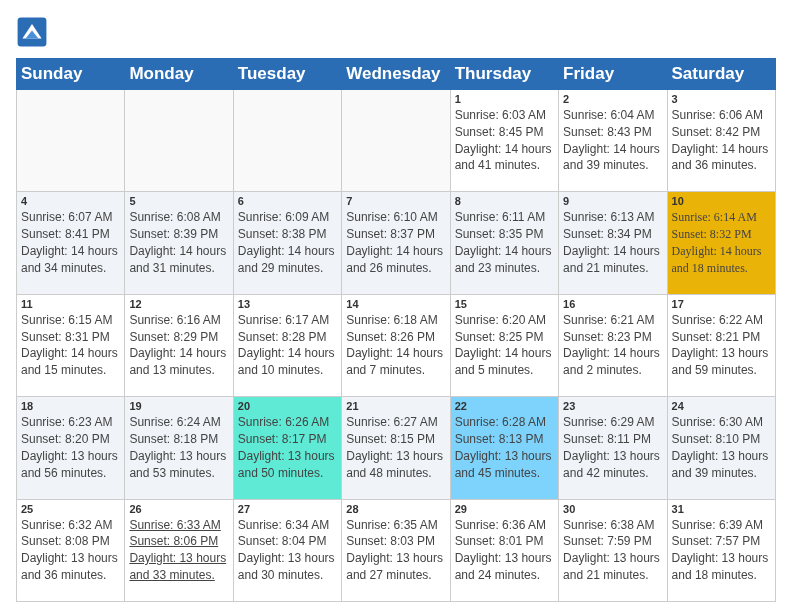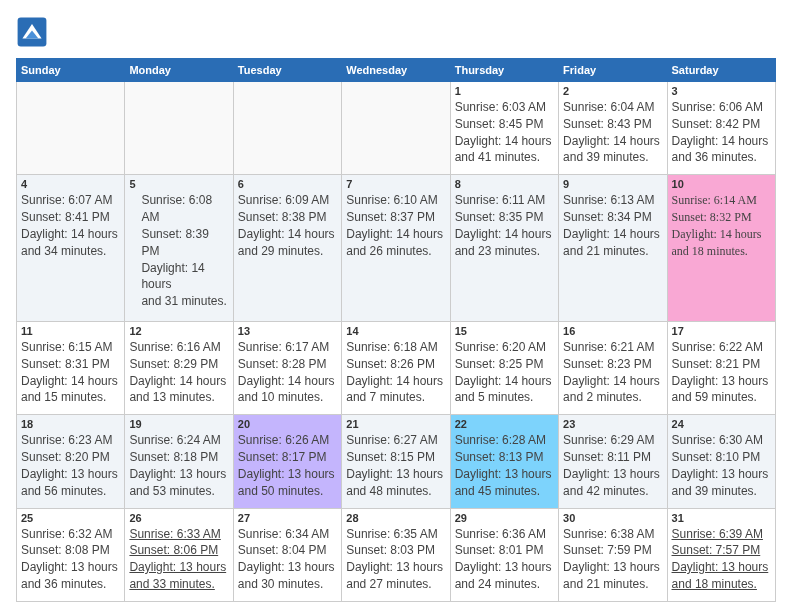--- a/index.html
+++ b/index.html
@@ -62,21 +62,21 @@
     }
     .calendar {
       flex: 1;
       border-collapse: collapse;
       width: 100%;
       table-layout: fixed;
     }
     .calendar thead tr th {
       background: #2a6db5;
       color: #fff;
-      font-size: 11px;
+      font-size: 17px;
       font-weight: bold;
       padding: 5px 4px;
       text-align: left;
       border: 1px solid #2a6db5;
     }
     .calendar tbody tr td {
       border: 1px solid #ccc;
       vertical-align: top;
       padding: 3px 4px;
       font-size: 9px;
@@ -168,21 +168,21 @@
         <tr>
           <td style="background: rgb(240, 244, 248);">
             <span class="day-number">4</span>
             <div class="day-info" style="white-space: pre-line;">Sunrise: 6:07 AM
 Sunset: 8:41 PM
 Daylight: 14 hours
 and 34 minutes.</div>
           </td>
           <td style="background: rgb(240, 244, 248);">
             <span class="day-number">5</span>
-            <div class="day-info" style="white-space: pre-line; margin-left: 12px;">Sunrise: 6:08 AM
+            <div class="day-info" style="white-space: pre-line;">Sunrise: 6:08 AM
 Sunset: 8:39 PM
 Daylight: 14 hours
 and 31 minutes.</div>
           </td>
           <td style="background: rgb(240, 244, 248);">
             <span class="day-number">6</span>
             <div class="day-info" style="white-space: pre-line;">Sunrise: 6:09 AM
 Sunset: 8:38 PM
 Daylight: 14 hours
 and 29 minutes.</div>
@@ -201,21 +201,21 @@
 Daylight: 14 hours
 and 23 minutes.</div>
           </td>
           <td style="background: rgb(240, 244, 248);">
             <span class="day-number">9</span>
             <div class="day-info" style="white-space: pre-line;">Sunrise: 6:13 AM
 Sunset: 8:34 PM
 Daylight: 14 hours
 and 21 minutes.</div>
           </td>
-          <td style="background: #f9a8d4;">
+          <td style="background: #eab308;">
             <span class="day-number">10</span>
             <div class="day-info" style="white-space: pre-line; font-family: Liberation Serif, serif;">Sunrise: 6:14 AM
 Sunset: 8:32 PM
 Daylight: 14 hours
 and 18 minutes.</div>
           </td>
         </tr>
         <tr>
           <td>
             <span class="day-number">11</span>
@@ -275,21 +275,21 @@
 Daylight: 13 hours
 and 56 minutes.</div>
           </td>
           <td style="background: rgb(240, 244, 248);">
             <span class="day-number">19</span>
             <div class="day-info" style="white-space: pre-line;">Sunrise: 6:24 AM
 Sunset: 8:18 PM
 Daylight: 13 hours
 and 53 minutes.</div>
           </td>
-          <td style="background: #c4b5fd;">
+          <td style="background: #5eead4;">
             <span class="day-number">20</span>
             <div class="day-info" style="white-space: pre-line;">Sunrise: 6:26 AM
 Sunset: 8:17 PM
 Daylight: 13 hours
 and 50 minutes.</div>
           </td>
           <td style="background: rgb(240, 244, 248);">
             <span class="day-number">21</span>
             <div class="day-info" style="white-space: pre-line;">Sunrise: 6:27 AM
 Sunset: 8:15 PM
@@ -356,21 +356,21 @@
           </td>
           <td>
             <span class="day-number">30</span>
             <div class="day-info" style="white-space: pre-line;">Sunrise: 6:38 AM
 Sunset: 7:59 PM
 Daylight: 13 hours
 and 21 minutes.</div>
           </td>
           <td>
             <span class="day-number">31</span>
-            <div class="day-info" style="white-space: pre-line; text-decoration: underline;">Sunrise: 6:39 AM
+            <div class="day-info" style="white-space: pre-line;">Sunrise: 6:39 AM
 Sunset: 7:57 PM
 Daylight: 13 hours
 and 18 minutes.</div>
           </td>
         </tr>
       </tbody>
   </table>
 </div>
 
 </body></html>

